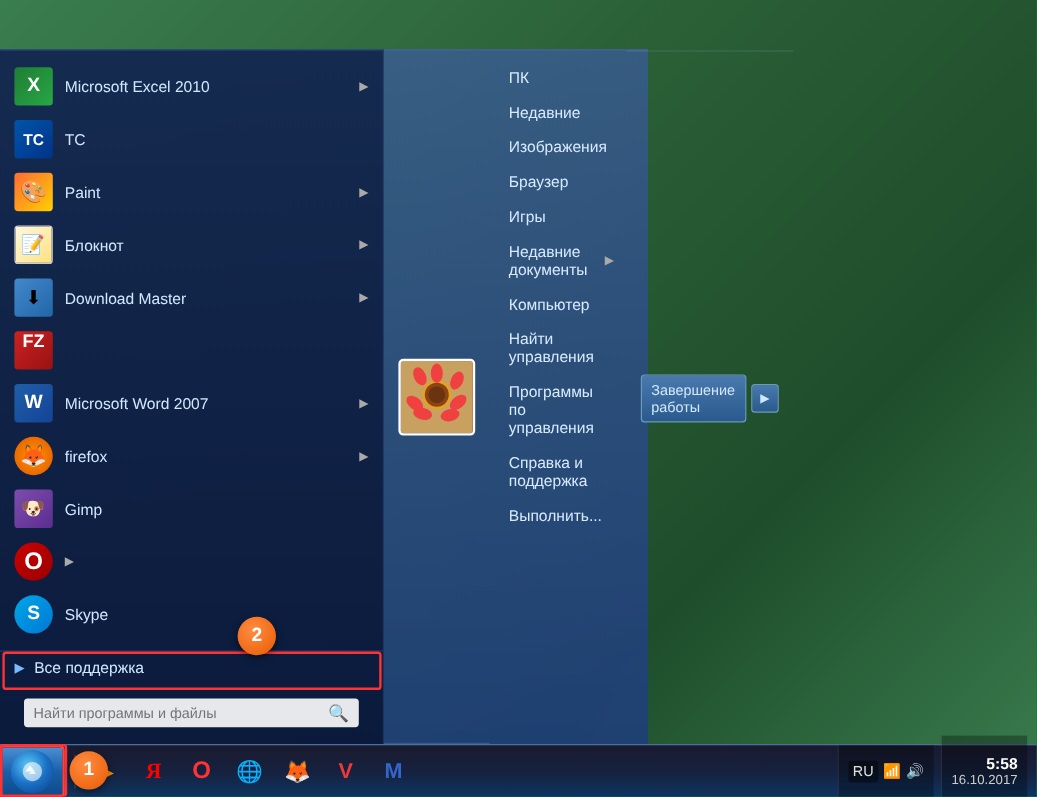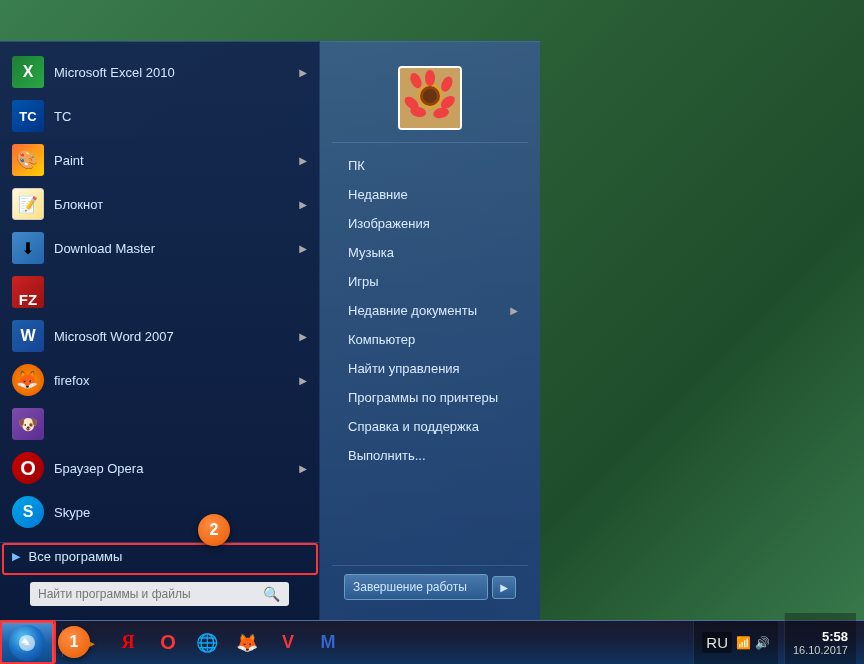--- a/index.html
+++ b/index.html
@@ -231,22 +231,22 @@
       cursor: pointer;
       font-size: 14px;
     }
 
     
     .start-menu-right {
       width: 220px;
       background: linear-gradient(to bottom, rgba(60,90,160,0.7) 0%, rgba(30,60,130,0.8) 100%);
       border-top: 1px solid rgba(150,190,255,0.3);
       display: flex;
-      flex-direction: column;
-      padding: 12px;
+      flex-direction: row;
+      padding: 0;
     }
 
     .user-section {
       display: flex;
       justify-content: center;
       align-items: center;
       padding: 12px;
       border-bottom: 1px solid rgba(150,190,255,0.2);
     }
 
@@ -345,21 +345,21 @@
       border: 2px solid #ff3333;
       border-radius: 3px;
       pointer-events: none;
       z-index: 250;
     }
 
     
     .icon-excel { background: linear-gradient(135deg, #1e7e34, #28a745); border-radius: 3px; color: white; font-size: 18px; font-weight: bold; }
     .icon-filezilla { background: linear-gradient(135deg, #cc2222, #991111); border-radius: 3px; color: white; font-size: 16px; font-weight: bold; }
 
-    .tray-lang { color: #e0e0e0; font-size: 15px; background: rgba(0,0,0,0.4); padding: 2px 4px; border-radius: 2px; }
+    .tray-lang { color: #e0e0e0; font-size: 12px; background: rgba(0,0,0,0.4); padding: 2px 4px; border-radius: 2px; }
   </style>
 </head>
 <body>
 
 <div class="desktop">
 
   <div class="start-menu">
 
     <div class="start-menu-left">
       <div class="pinned-apps">
@@ -397,21 +397,21 @@
 
         <div class="menu-item">
           <div class="menu-item-icon" style="background:linear-gradient(135deg,#4488cc,#2266aa);border-radius:3px;display:flex;align-items:center;justify-content:center;">
             <span style="font-size:16px;">⬇</span>
           </div>
           <span class="menu-item-label">Download Master</span>
           <span class="menu-item-arrow">▶</span>
         </div>
 
         <div class="menu-item">
-          <div class="menu-item-icon icon-filezilla" style="display:flex;align-items:flex-end;justify-content:center;background:linear-gradient(135deg,#cc2222,#991111);border-radius:3px;">
+          <div class="menu-item-icon icon-filezilla" style="display:flex;align-items:flex-start;justify-content:center;background:linear-gradient(135deg,#cc2222,#991111);border-radius:3px;">
             <span style="color:white;font-size:15px;font-weight:bold;">FZ</span>
           </div>
         </div>
 
         <div class="menu-item">
           <div class="menu-item-icon" style="background:linear-gradient(135deg,#1e5fa8,#154397);border-radius:3px;display:flex;align-items:center;justify-content:center;">
             <span style="color:white;font-size:16px;font-weight:bold;">W</span>
           </div>
           <span class="menu-item-label">Microsoft Word 2007</span>
           <span class="menu-item-arrow">▶</span>
@@ -422,45 +422,45 @@
             <span style="font-size:18px;">🦊</span>
           </div>
           <span class="menu-item-label">firefox</span>
           <span class="menu-item-arrow">▶</span>
         </div>
 
         <div class="menu-item">
           <div class="menu-item-icon" style="background:linear-gradient(135deg,#7c4dab,#5c2d91);border-radius:3px;display:flex;align-items:center;justify-content:center;">
             <span style="font-size:16px;">🐶</span>
           </div>
+          <span class="menu-item-label">Gimp</span>
         </div>
 
         <div class="menu-item">
           <div class="menu-item-icon" style="background:linear-gradient(135deg,#cc0000,#990000);border-radius:50%;display:flex;align-items:center;justify-content:center;">
             <span style="color:white;font-size:20px;font-weight:bold;">O</span>
           </div>
-          <span class="menu-item-label">Браузер Opera</span>
           <span class="menu-item-arrow">▶</span>
         </div>
 
         <div class="menu-item">
           <div class="menu-item-icon" style="background:linear-gradient(135deg,#00a6e8,#0078d4);border-radius:50%;display:flex;align-items:center;justify-content:center;">
             <span style="color:white;font-size:16px;font-weight:bold;">S</span>
           </div>
           <span class="menu-item-label">Skype</span>
         </div>
 
       </div>
 
       <div class="all-programs-bar">
         <span class="all-programs-arrow">▶</span>
-        <span class="all-programs-label">Все программы</span>
-      </div>
-
-      <div style="padding: 6px 20px 8px;">
+        <span class="all-programs-label">Все поддержка</span>
+      </div>
+
+      <div style="padding: 6px 10px 8px;">
         <div class="search-bar">
           <input class="search-input" type="text" placeholder="Найти программы и файлы" style="">
           <span class="search-icon-btn">🔍</span>
         </div>
       </div>
     </div>
 
     <div class="start-menu-right">
       <div class="user-section">
         <div class="user-avatar">
@@ -485,37 +485,37 @@
         <div class="right-menu-item">
           <span class="right-menu-item-label">ПК</span>
         </div>
         <div class="right-menu-item">
           <span class="right-menu-item-label">Недавние</span>
         </div>
         <div class="right-menu-item">
           <span class="right-menu-item-label">Изображения</span>
         </div>
         <div class="right-menu-item">
-          <span class="right-menu-item-label">Музыка</span>
+          <span class="right-menu-item-label">Браузер</span>
         </div>
         <div class="right-menu-item">
           <span class="right-menu-item-label">Игры</span>
         </div>
         <div class="right-menu-item">
           <span class="right-menu-item-label">Недавние документы</span>
           <span class="right-menu-item-arrow">▶</span>
         </div>
         <div class="right-menu-item">
           <span class="right-menu-item-label">Компьютер</span>
         </div>
         <div class="right-menu-item">
           <span class="right-menu-item-label">Найти управления</span>
         </div>
         <div class="right-menu-item">
-          <span class="right-menu-item-label">Программы по принтеры</span>
+          <span class="right-menu-item-label">Программы по управления</span>
         </div>
         <div class="right-menu-item">
           <span class="right-menu-item-label">Справка и поддержка</span>
         </div>
         <div class="right-menu-item">
           <span class="right-menu-item-label">Выполнить...</span>
         </div>
       </div>
 
       <div class="shutdown-bar">

